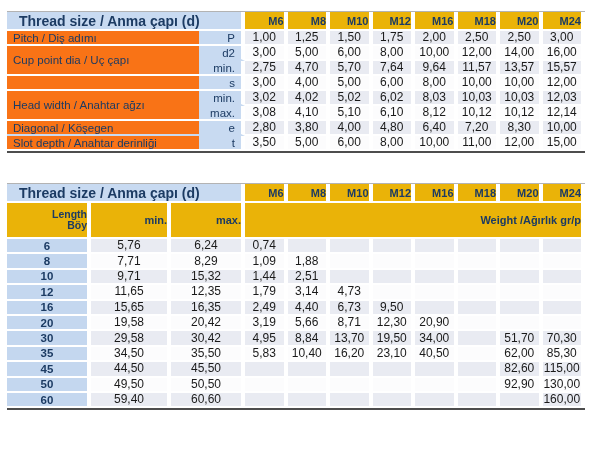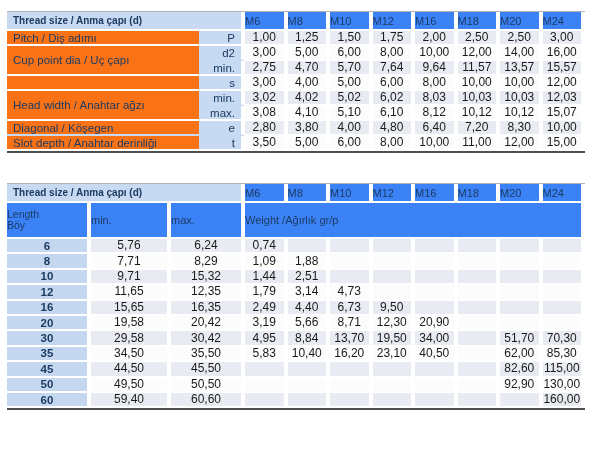--- a/index.html
+++ b/index.html
@@ -29,25 +29,25 @@
   }
 
   
   col.c-lbl { width:192px; } col.c-sym { width:46px; }
   col.c-len { width:84px; } col.c-min { width:80px; } col.c-max { width:74px; }
   col.c-m   { width:42.5px; }
 
   
   .title {
     background:#c8daf1; color:#1c3b63; text-align:left;
-    font-size:10px; font-weight:bold; padding-left:6px;
+    font-size:14px; font-weight:bold; padding-left:12px;
   }
   .mh {
-    background:#3b82f6; color:#1c3b63; text-align:left;
-    font-size:11px; font-weight:normal;
+    background:#eab308; color:#1c3b63; text-align:right;
+    font-size:11px; font-weight:bold;
   }
   .lbl {
     background:#f97316; color:#1c3b63; text-align:left;
     font-size:11.5px; padding-left:6px; border-right:none;
   }
   .sym {
     background:#c8daf1; color:#1c3b63; text-align:right;
     font-size:11.5px; padding-right:6px;
   }
   .grp { border-bottom-color:#c8daf1; }   
@@ -166,21 +166,21 @@
       </tr>
       <tr>
         <td class="sym">max.</td>
         <td class="val">3,08</td>
         <td class="val">4,10</td>
         <td class="val">5,10</td>
         <td class="val">6,10</td>
         <td class="val">8,12</td>
         <td class="val">10,12</td>
         <td class="val">10,12</td>
-        <td class="val">15,07</td>
+        <td class="val">12,14</td>
       </tr>
       <tr>
         <td class="lbl grp">Diagonal / Köşegen</td>
         <td class="sym grp">e</td>
         <td class="val">2,80</td>
         <td class="val">3,80</td>
         <td class="val">4,00</td>
         <td class="val">4,80</td>
         <td class="val">6,40</td>
         <td class="val">7,20</td>

